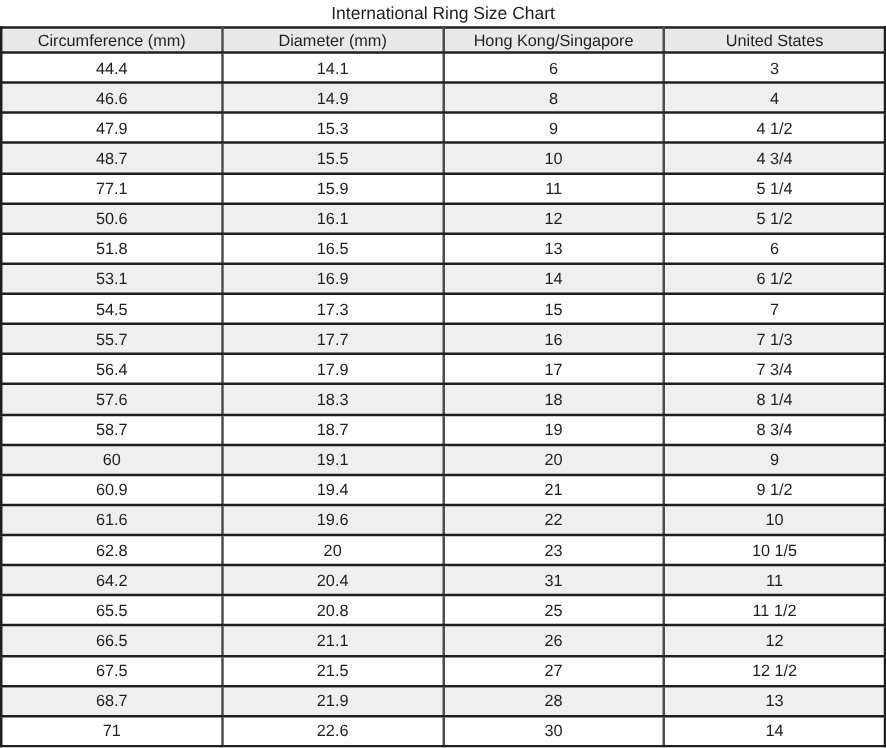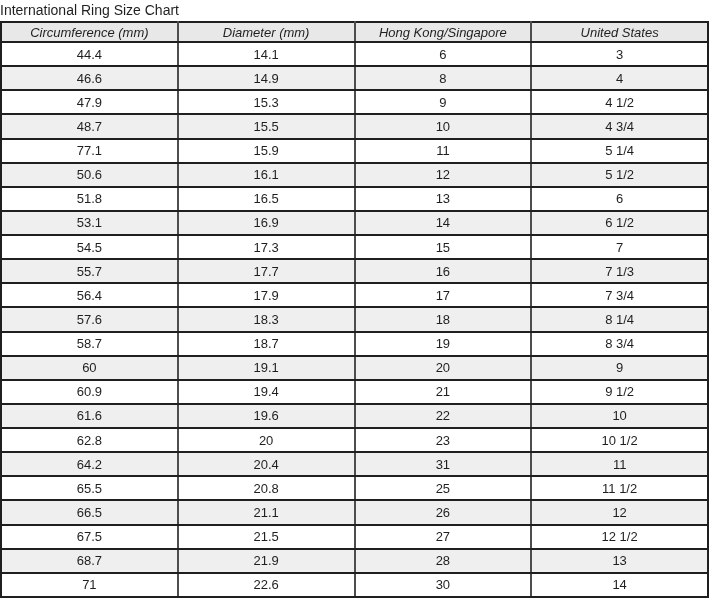--- a/index.html
+++ b/index.html
@@ -19,21 +19,21 @@
     width: 709px;
     height: 598px;
     overflow: hidden;
     background: var(--page-bg);
     color: var(--text);
     font-family: "Liberation Sans", sans-serif;
   }
   .page-title {
     height: 21px;
     line-height: 20px;
-    text-align: left;
+    text-align: center;
     font-size: 14px;
     color: var(--text);
   }
   table.ring-table {
     width: 709px;
     height: 577px;
     border-collapse: collapse;
     table-layout: fixed;
   }
   table.ring-table th,
@@ -50,21 +50,20 @@
     height: 20px;
     white-space: nowrap;
     overflow: hidden;
   }
   table.ring-table th:first-child,
   table.ring-table td:first-child { border-left-color: var(--border-dark); }
   table.ring-table th:last-child,
   table.ring-table td:last-child { border-right-color: var(--border-dark); }
   table.ring-table thead th {
     background: var(--header-bg);
-    font-style: italic;
   }
   table.ring-table tbody tr:nth-child(even) td {
     background: var(--stripe-bg);
   }
   table.ring-table tbody tr:nth-child(odd) td {
     background: #ffffff;
   }
 </style>
 </head>
 <body>
@@ -174,21 +173,21 @@
       <tr>
         <td>61.6</td>
         <td>19.6</td>
         <td>22</td>
         <td>10</td>
       </tr>
       <tr>
         <td>62.8</td>
         <td>20</td>
         <td>23</td>
-        <td>10 1/2</td>
+        <td>10 1/5</td>
       </tr>
       <tr>
         <td>64.2</td>
         <td>20.4</td>
         <td>31</td>
         <td>11</td>
       </tr>
       <tr>
         <td>65.5</td>
         <td>20.8</td>

